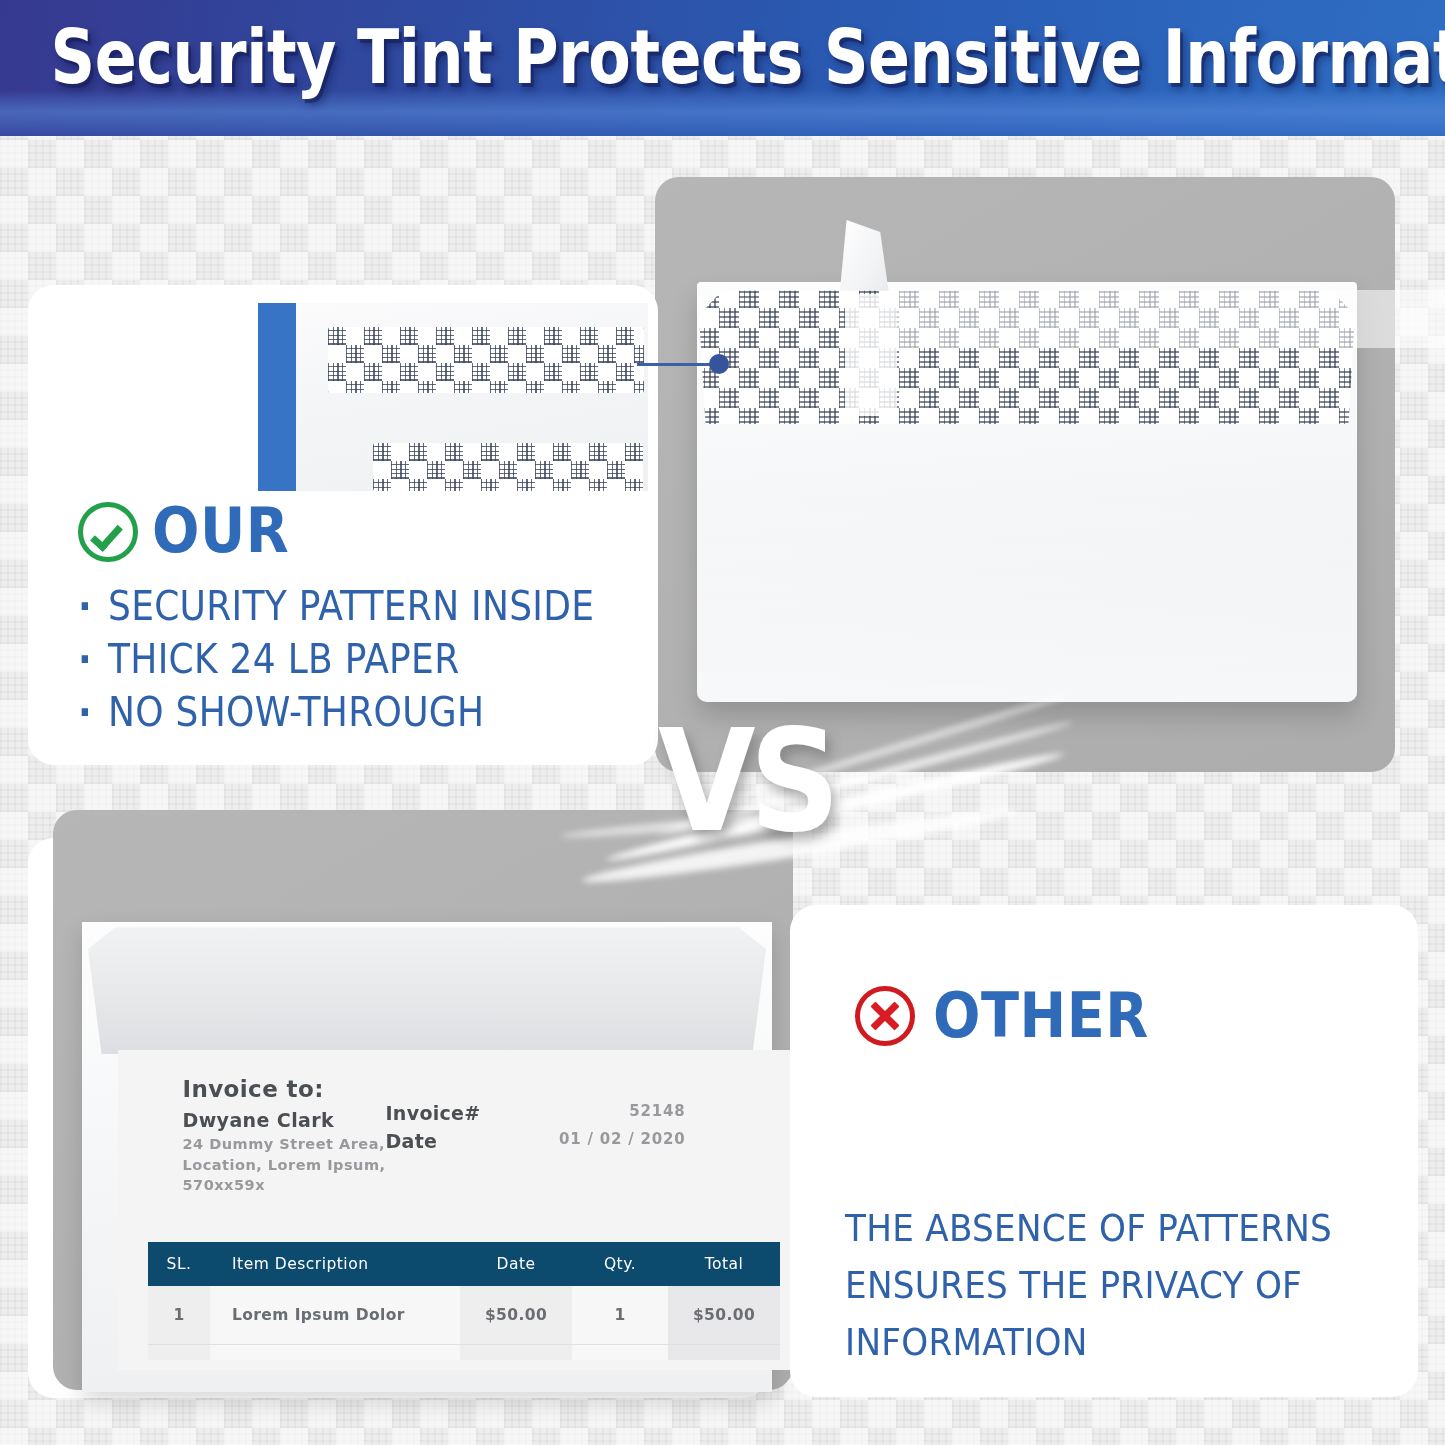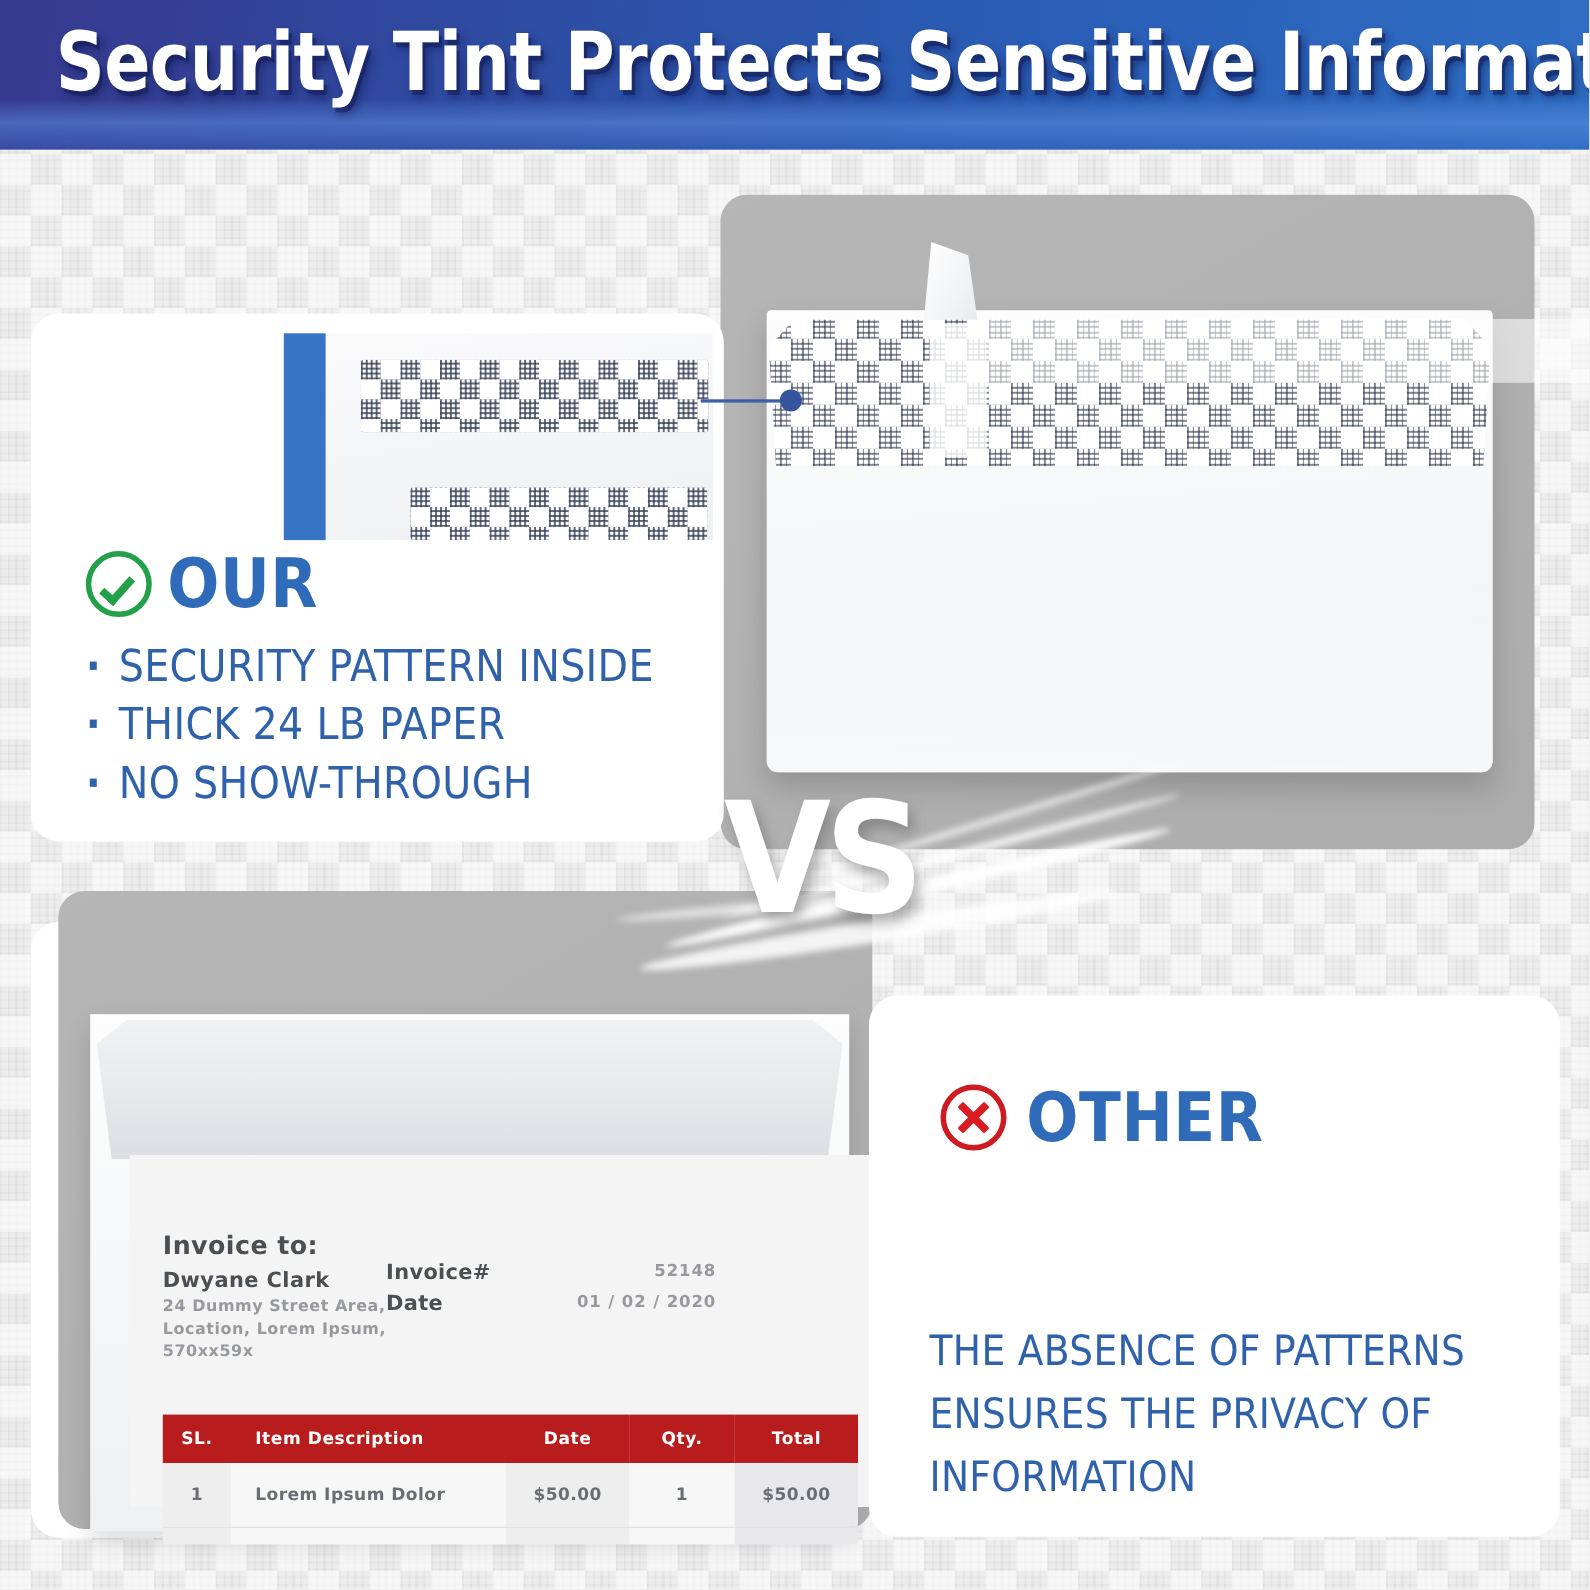--- a/index.html
+++ b/index.html
@@ -166,21 +166,21 @@
   #connector {
     position:absolute; left:637px; top:363px; width:86px; height:3px;
     background:#3b5fa8; z-index:34;
   }
   #connector-dot {
     position:absolute; left:709px; top:354px; width:20px; height:20px;
     border-radius:50%; background:#35549b; z-index:35;
   }
 
   
-  #our-head { position:absolute; left:78px; top:500px; display:flex; align-items:center; gap:14px; z-index:30; }
+  #our-head { position:absolute; left:78px; top:500px; display:flex; align-items:flex-end; gap:14px; z-index:30; }
   .badge { width:60px; height:60px; border-radius:50%; position:relative; flex:0 0 auto; }
   #check-badge { border:5px solid #22a04a; }
   #check-badge .mark {
     position:absolute; left:15px; top:13px; width:17px; height:30px;
     border:solid #22a04a; border-width:0 7px 7px 0;
     transform:rotate(42deg);
   }
   #cross-badge { border:5px solid #cf1b20; }
   #cross-badge .bar {
     position:absolute; left:50%; top:50%; width:34px; height:7px;
@@ -237,32 +237,32 @@
   }
 
   
   #invoice {
     position:absolute; left:36px; top:128px; width:692px; height:320px;
     background:#f4f4f5; z-index:3;
     padding:26px 30px 0 30px;
     font-family:"DejaVu Sans","Liberation Sans", sans-serif;
     color:#5c5f63;
   }
-  #inv-top { display:flex; justify-content:flex-start; align-items:flex-start;margin-top:44px; }
+  #inv-top { display:flex; justify-content:center; align-items:flex-start; }
   #inv-to-title { font-size:23px; font-weight:bold; color:#4b4e52; letter-spacing:.4px; margin-bottom:7px; }
   #inv-name { font-size:19px; font-weight:bold; color:#4b4e52; letter-spacing:.4px; margin-bottom:3px; }
   .inv-addr { font-size:14.5px; font-weight:bold; color:#97999c; line-height:1.42; letter-spacing:.5px; }
   #inv-meta { margin-top:26px; margin-right:60px; }
   .inv-meta-row { display:flex; gap:18px; margin-bottom:6px; }
   .inv-meta-k { font-size:19px; font-weight:bold; color:#4b4e52; width:132px; letter-spacing:.3px; }
   .inv-meta-v { font-size:15px; font-weight:bold; color:#97999c; letter-spacing:.8px; text-align:right; width:150px; }
 
   #inv-table { margin-top:46px; width:100%; border-collapse:collapse; }
   #inv-table thead th {
-    background:#b91c1c; color:#ffffff; font-size:15.5px; font-weight:bold;
+    background:#0c4a6e; color:#ffffff; font-size:15.5px; font-weight:normal;
     padding:13px 0; letter-spacing:.5px;
   }
   #inv-table thead th:nth-child(1){ width:62px; }
   #inv-table thead th:nth-child(2){ text-align:left; padding-left:22px; }
   #inv-table thead th:nth-child(3){ width:112px; }
   #inv-table thead th:nth-child(4){ width:96px; }
   #inv-table thead th:nth-child(5){ width:112px; }
   #inv-table tbody td {
     font-size:15.5px; font-weight:bold; color:#6a6d72; padding:20px 0;
     text-align:center; letter-spacing:.4px;

